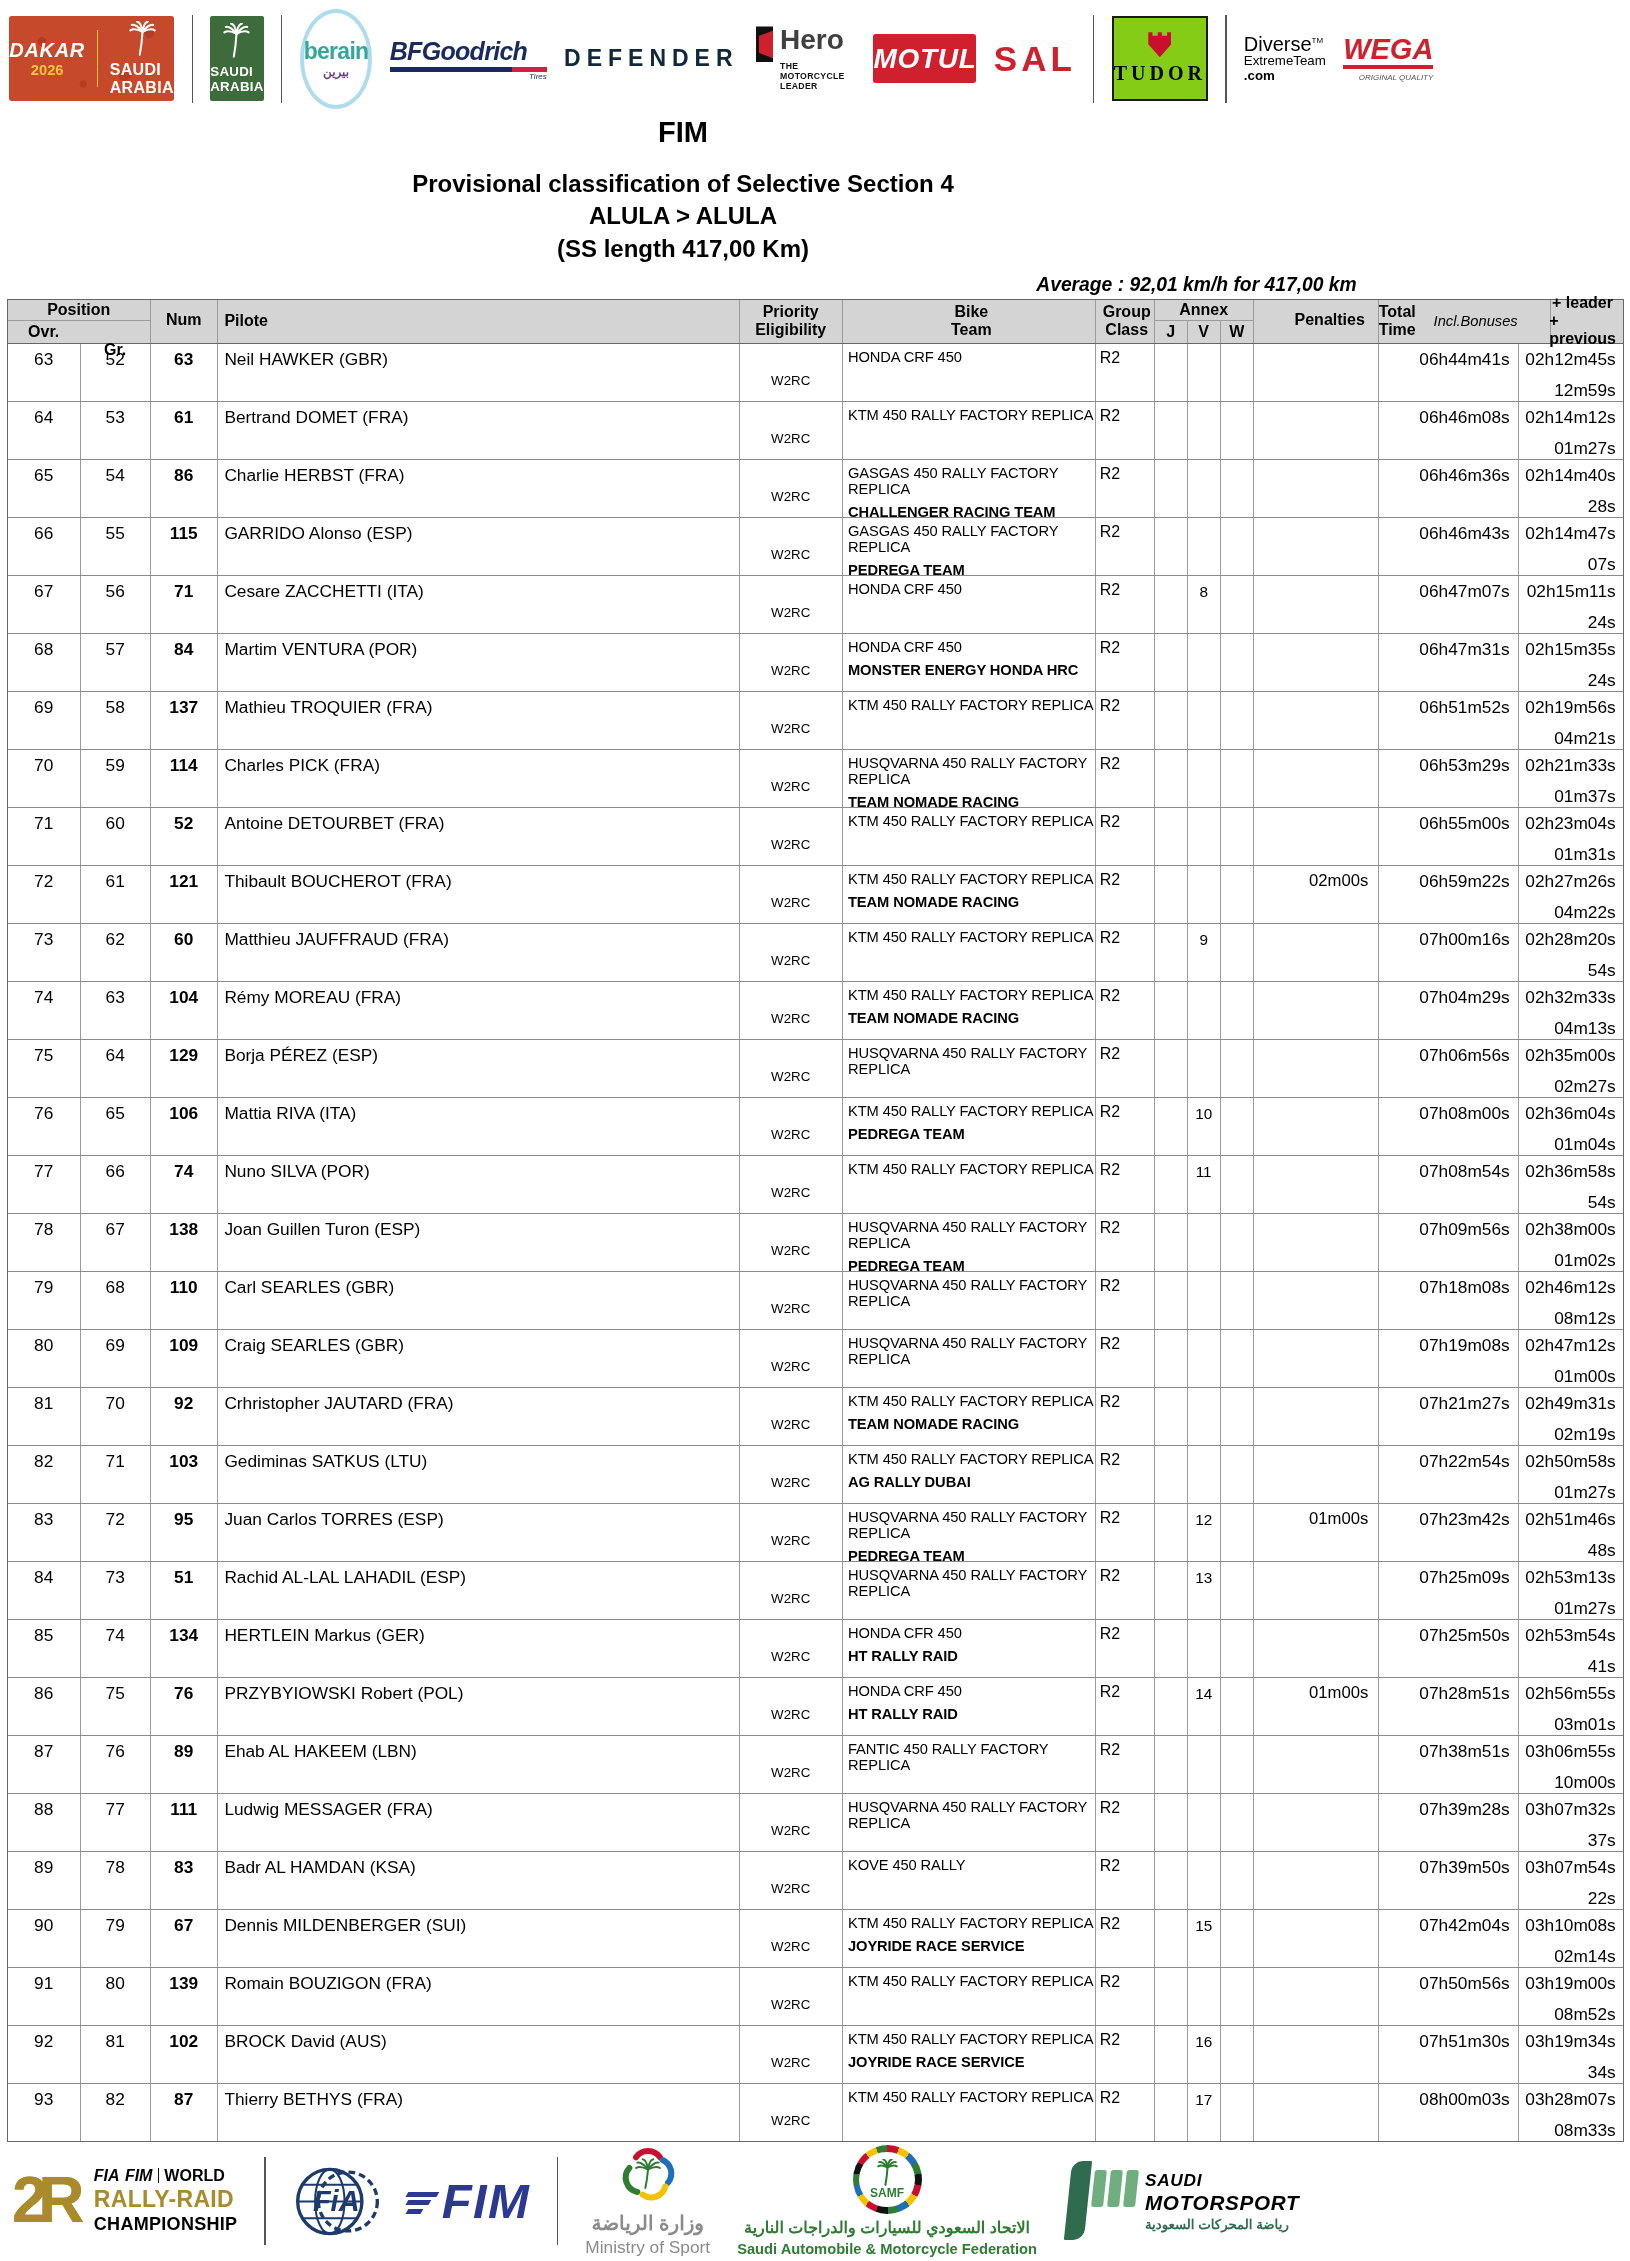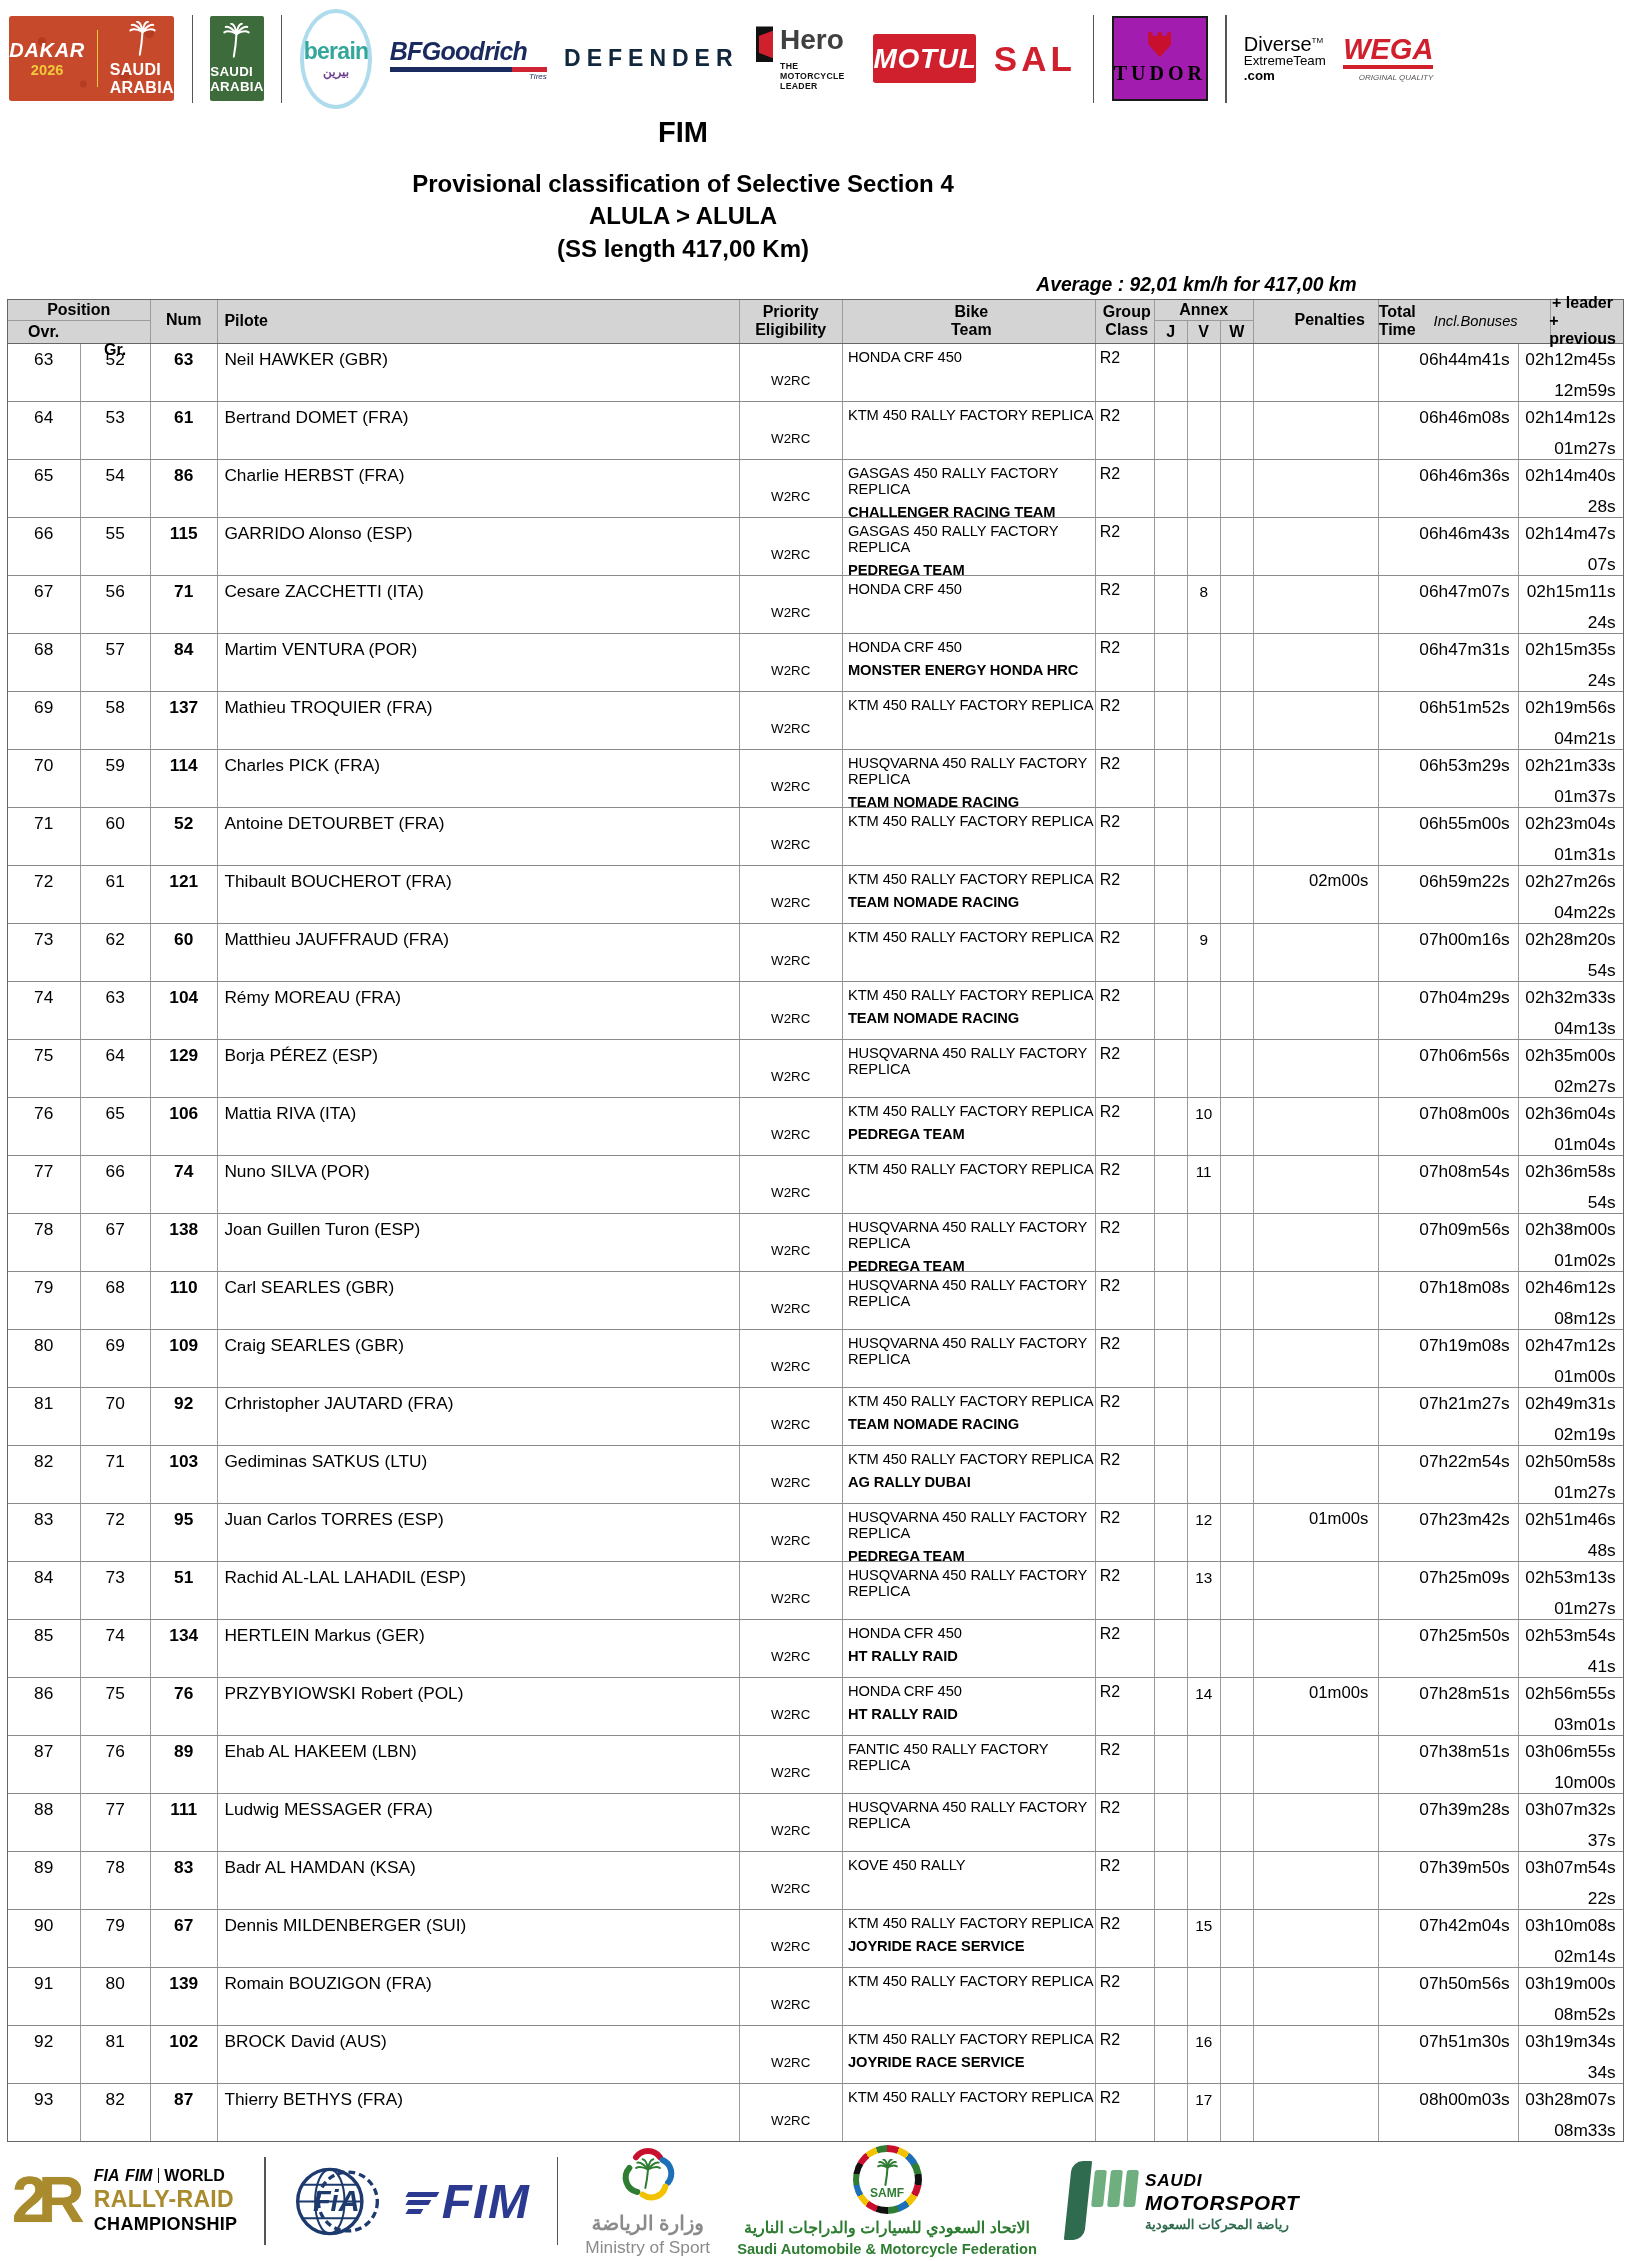--- a/index.html
+++ b/index.html
@@ -62,21 +62,21 @@
   .hero-text { display:flex; flex-direction:column; }
   .hero-name { color:#404040; font-weight:900; font-size:28px; line-height:1; }
   .hero-tag { color:#111; font-weight:700; font-size:8.7px; margin-top:6.7px; letter-spacing:0.3px; }
 
   .motul { width:127px; height:49px; background:#d0202e; border-radius:2.7px;
     display:flex; align-items:center; justify-content:center; }
   .motul-name { color:#fff; font-weight:900; font-style:italic; font-size:28px; letter-spacing:0.7px; }
 
   .sal-name { color:#d0202e; font-weight:900; font-size:35px; letter-spacing:4px; font-stretch:condensed; }
 
-  .tudor { width:141px; height:85px; border:2px solid #1a1a1a; background:#a21caf;
+  .tudor { width:141px; height:85px; border:2px solid #1a1a1a; background:#84cc16;
     display:flex; flex-direction:column; align-items:center; justify-content:center; gap:5.3px; }
   .tudor-shield { width:23px; height:25px; background:#c8102e;
     clip-path:polygon(0 0,18% 0,18% 14%,41% 14%,41% 0,59% 0,59% 14%,82% 14%,82% 0,100% 0,100% 48%,50% 100%,0 48%); }
   .tudor-name { font-family:"Liberation Serif", serif; font-weight:700; font-size:20px; letter-spacing:4px; }
 
   .diverse { align-items:flex-start; }
   .diverse-1 { font-weight:400; font-size:20px; line-height:1; }
   .diverse-1 sup { font-size:8px; }
   .diverse-2 { font-size:13.3px; line-height:1.1; }
   .diverse-3 { font-weight:700; font-size:13.3px; line-height:1.1; }

